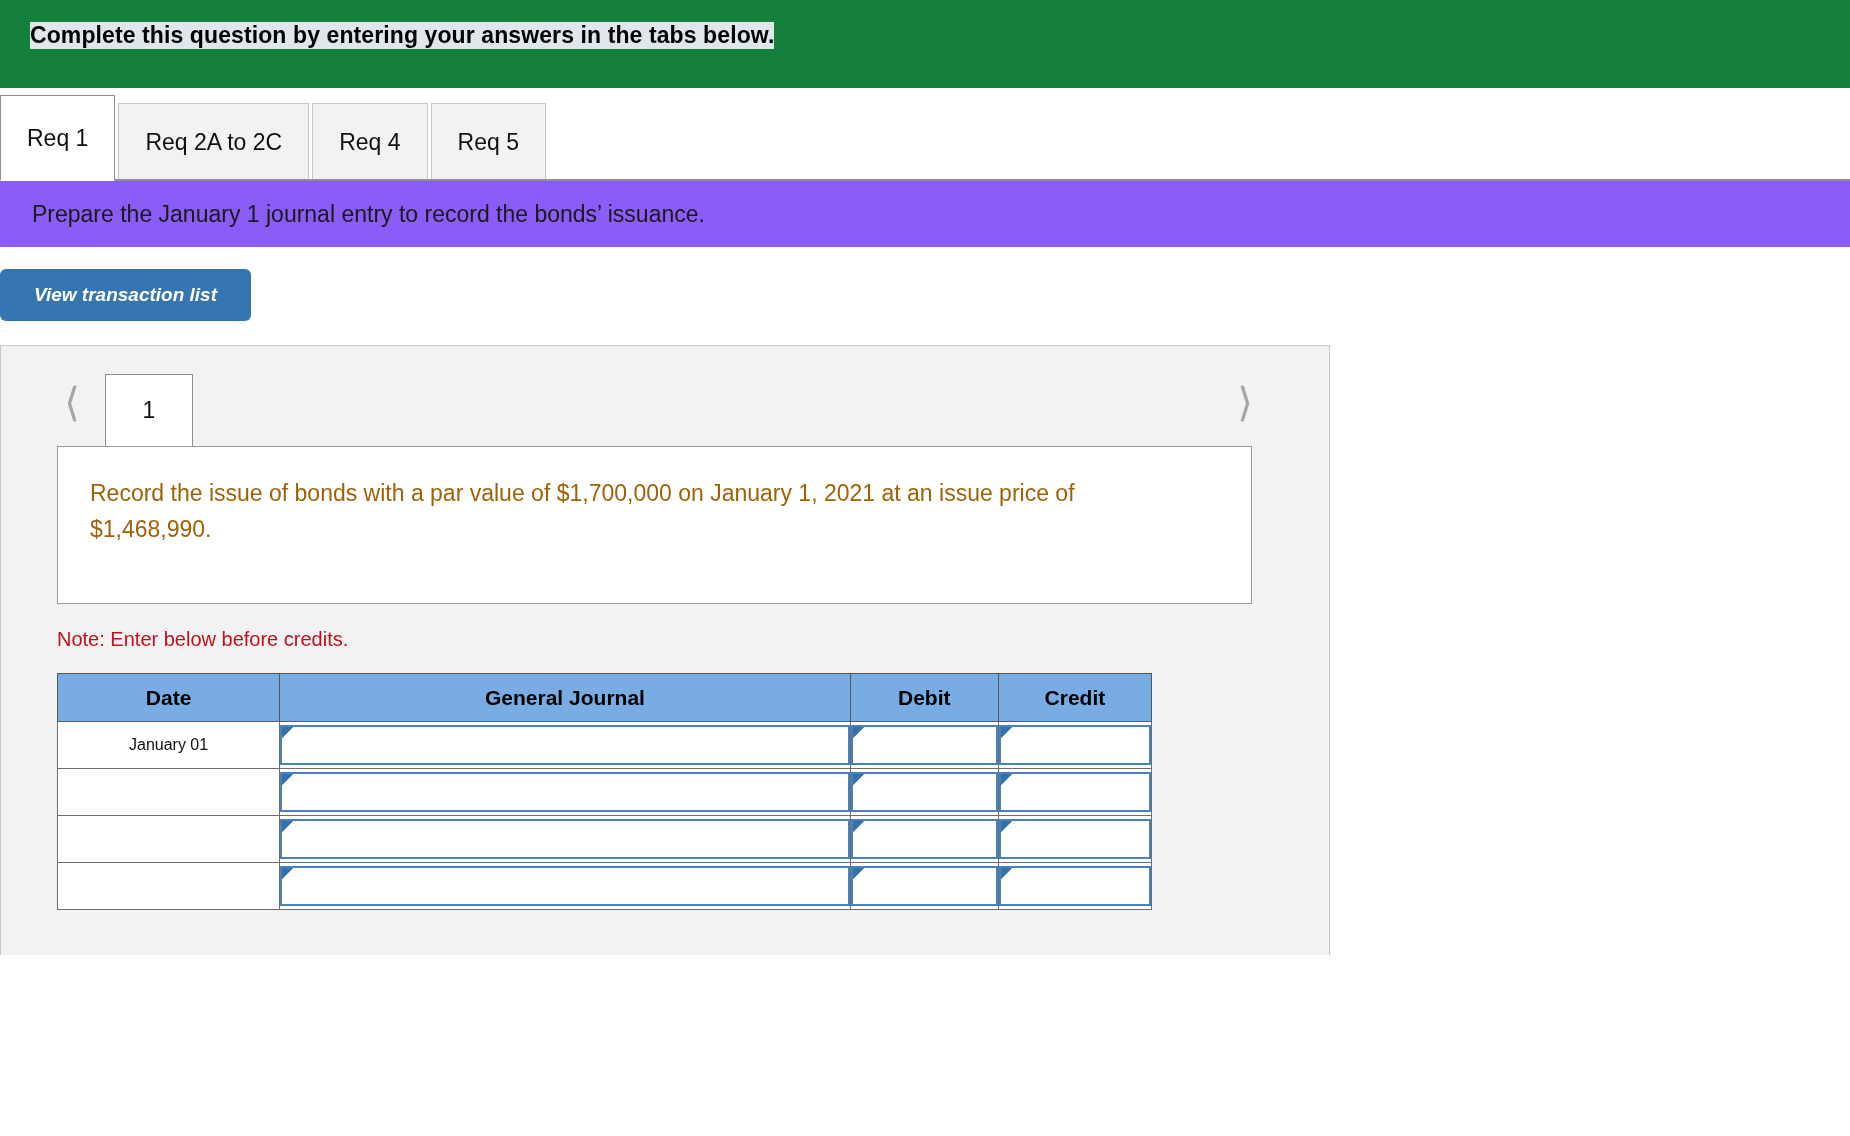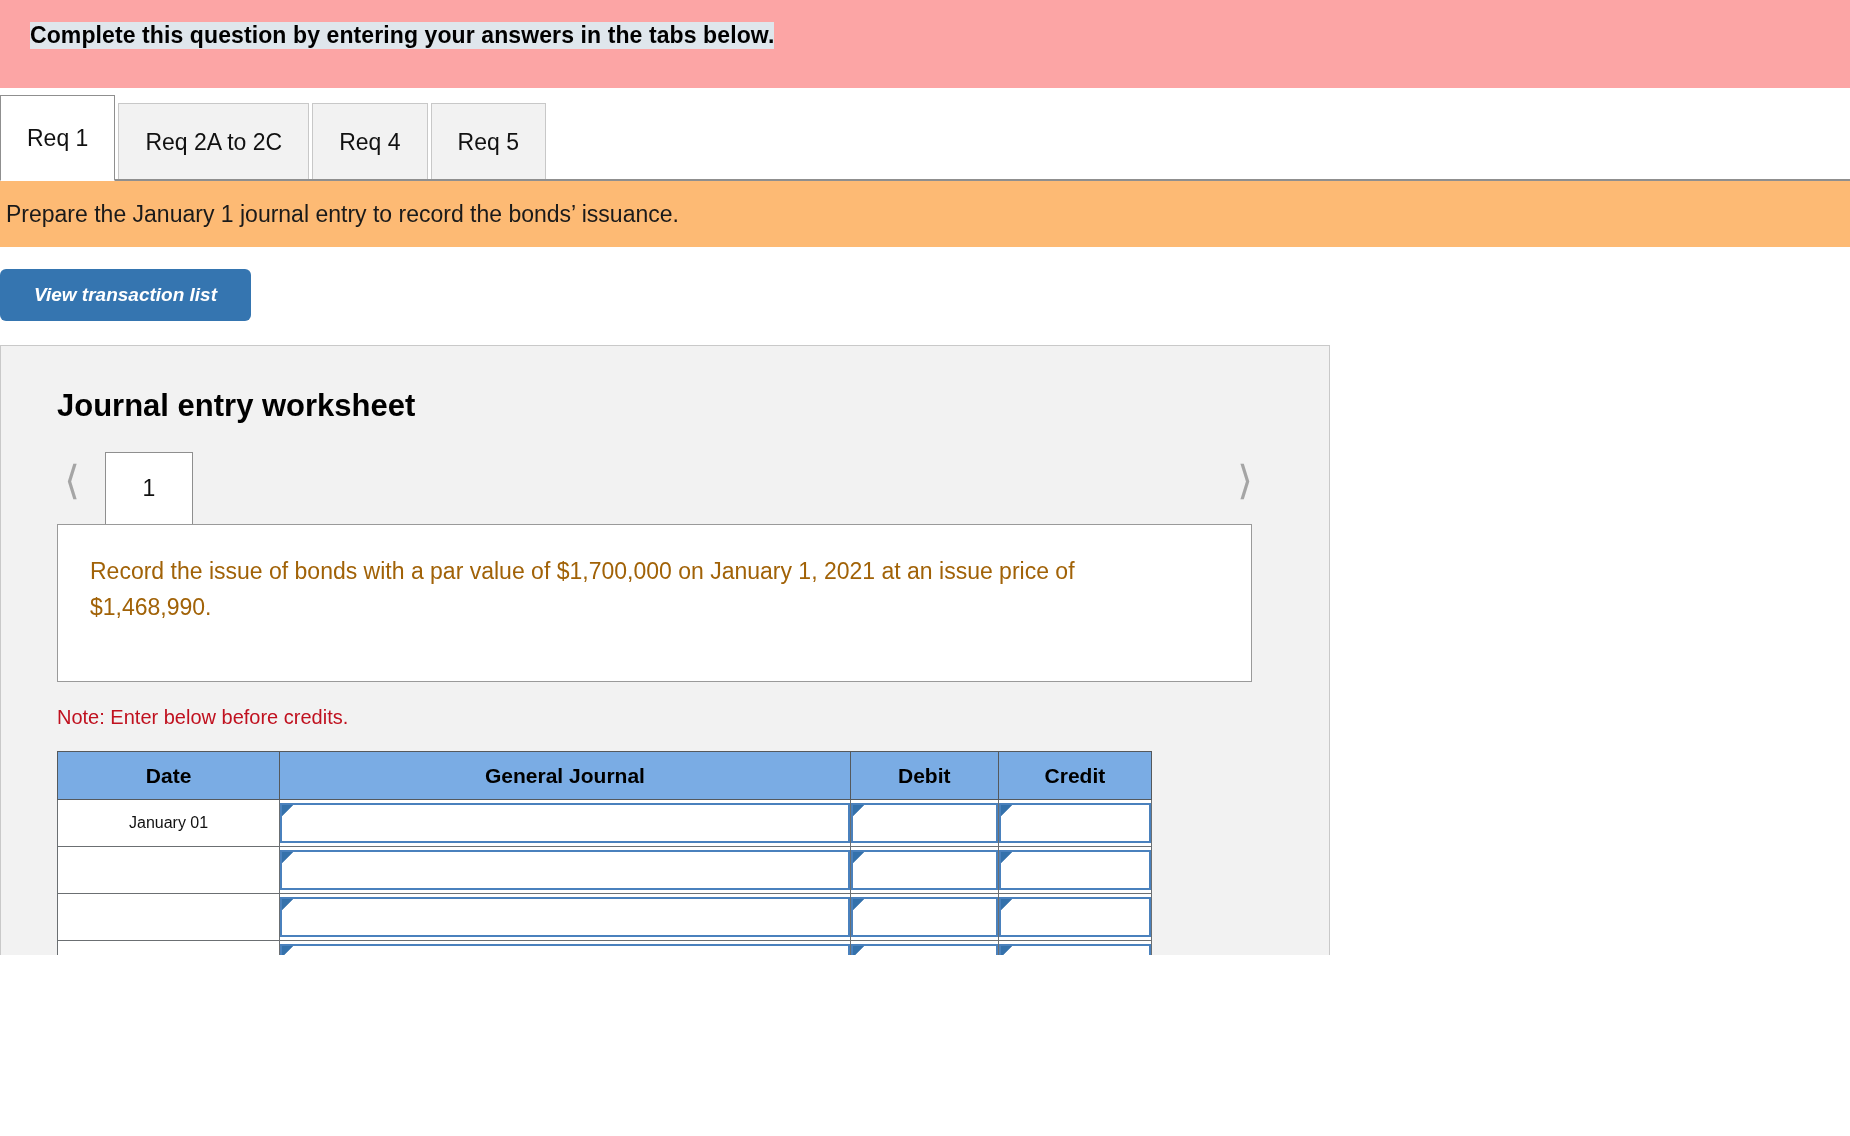--- a/index.html
+++ b/index.html
@@ -8,21 +8,21 @@
     width: 1850px; height: 1136px;
     background: #ffffff;
     font-family: "Liberation Sans", sans-serif;
     overflow: hidden;
   }
 
   
   .topbar {
     width: 1850px;
     height: 88px;
-    background: #fca5a5;
+    background: #15803d;
     display: flex;
     align-items: flex-start;
     padding-top: 22px;
     padding-left: 30px;
   }
   .topbar-text {
     font-size: 23px;
     font-weight: bold;
     color: #000000;
     letter-spacing: 0.1px;
@@ -72,24 +72,24 @@
     width: 1850px;
     height: 2px;
     background: #8f8f8f;
     z-index: 1;
   }
 
   
   .reqbar {
     width: 1850px;
     height: 66px;
-    background: #fdba74;
+    background: #8b5cf6;
     display: flex;
     align-items: center;
-    padding-left: 6px;
+    padding-left: 32px;
   }
   .reqbar-text {
     font-size: 23px;
     color: #1a1a1a;
   }
 
   
   .btn-row {
     width: 1850px;
     padding-top: 22px;
@@ -284,21 +284,20 @@
 <div class="reqbar">
   <div class="reqbar-text">Prepare the January 1 journal entry to record the bonds’ issuance.</div>
 </div>
 
 <div class="btn-row">
   <button class="btn-transaction">View transaction list</button>
 </div>
 
 <div class="panel">
 
-  <div class="panel-title">Journal entry worksheet</div>
 
   <div class="pager">
     <div class="pager-arrow pager-prev">⟨</div>
     <div class="pager-tab">
       <span>1</span>
     </div>
     <div class="pager-arrow pager-next">⟩</div>
   </div>
 
   <div class="desc-card">

